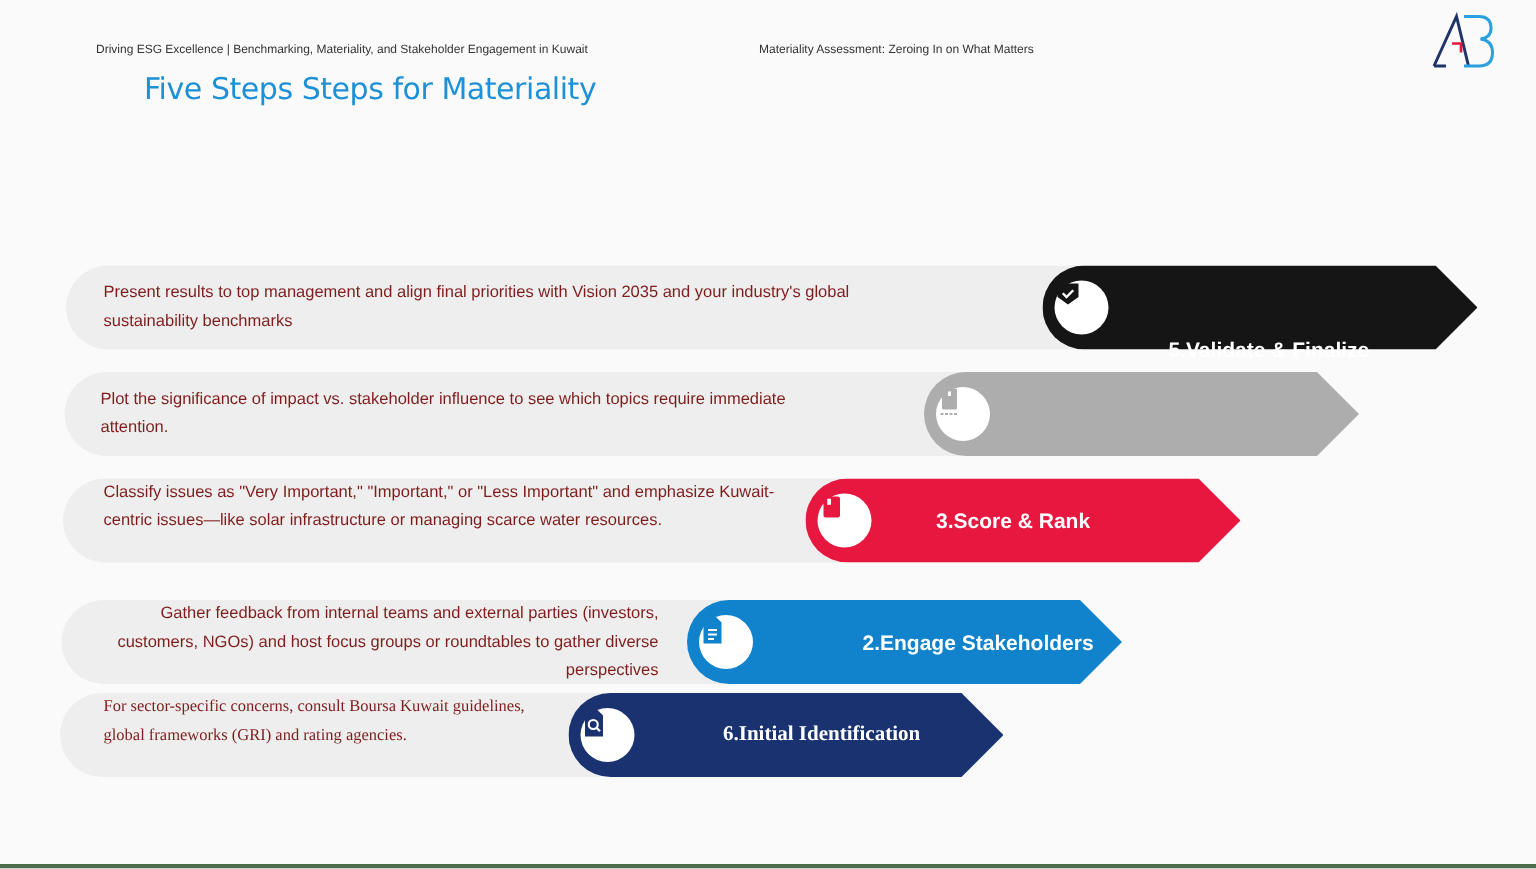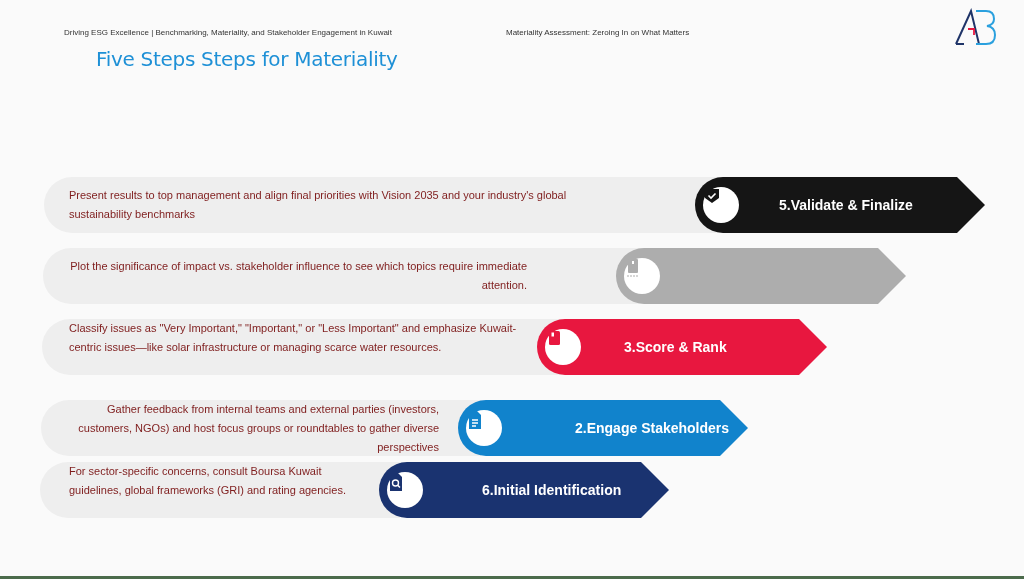--- a/index.html
+++ b/index.html
@@ -39,27 +39,27 @@
   <div class="arrow" style="left:695px;width:290px;">
     <svg width="290" height="56">
         <path d="M28 0 L262 0 L290 28 L262 56 L28 56 A28 28 0 0 1 28 0 Z" fill="#151515"></path>
       </svg>
     <div class="icon-circle">
       <svg width="18" height="18" viewBox="0 0 18 18">
           <path d="M2 2 H16 V11 L9 16 L2 11 Z" fill="#151515"></path>
           <path d="M5.5 8.5 L8 11 L12.5 6.5" fill="none" stroke="#fff" stroke-width="1.6"></path>
         </svg>
     </div>
-    <div class="step-label" style="left:84px;">5.Validate &amp; Finalize</div>
+    <div class="step-label" style="left:84px;margin-top:28px;">5.Validate &amp; Finalize</div>
   </div>
 </div>
 
 <div class="row" style="left:0;top:248px;width:1024px;">
   <div class="pill" style="left:43px;width:600px;"></div>
-  <div class="desc" style="left:57px;top:9px;width:470px;text-align:right;">Plot the significance of impact vs. stakeholder influence to see which topics require immediate attention.</div>
+  <div class="desc" style="left:67px;top:9px;width:470px;">Plot the significance of impact vs. stakeholder influence to see which topics require immediate attention.</div>
   <div class="arrow" style="left:616px;width:290px;">
     <svg width="290" height="56">
         <path d="M28 0 L262 0 L290 28 L262 56 L28 56 A28 28 0 0 1 28 0 Z" fill="#adadad"></path>
       </svg>
     <div class="icon-circle">
       <svg width="18" height="20" viewBox="0 0 18 20">
           <rect x="4" y="1" width="10" height="14" rx="1" fill="#adadad"></rect>
           <rect x="8" y="3" width="2" height="3" fill="#fff"></rect>
           <path d="M3 18 H15" stroke="#adadad" stroke-width="1.2" stroke-dasharray="2 1"></path>
         </svg>
@@ -94,21 +94,21 @@
     <div class="icon-circle">
       <svg width="18" height="20" viewBox="0 0 18 20">
           <path d="M3 1 H11 L15 5 V19 H3 Z" fill="#1183cc"></path>
           <path d="M6 10 H12 M6 13 H12 M6 16 H10" stroke="#fff" stroke-width="1.3"></path>
         </svg>
     </div>
     <div class="step-label" style="left:89px;margin-left:28px;">2.Engage Stakeholders</div>
   </div>
 </div>
 
-<div class="row" style="left:0;top:462px;width:1024px;">
+<div class="row" style="left:0;top:462px;width:1024px;font-family:Liberation Serif, serif;">
   <div class="pill" style="left:40px;width:360px;"></div>
   <div class="desc" style="left:69px;top:0px;width:300px;">For sector-specific concerns, consult Boursa Kuwait guidelines, global frameworks (GRI) and rating agencies.</div>
   <div class="arrow" style="left:379px;width:290px;">
     <svg width="290" height="56">
         <path d="M28 0 L262 0 L290 28 L262 56 L28 56 A28 28 0 0 1 28 0 Z" fill="#1a3370"></path>
       </svg>
     <div class="icon-circle">
       <svg width="18" height="20" viewBox="0 0 18 20">
           <path d="M3 1 H11 L15 5 V19 H3 Z" fill="#1a3370"></path>
           <circle cx="8.5" cy="11" r="3" fill="none" stroke="#fff" stroke-width="1.4"></circle>

